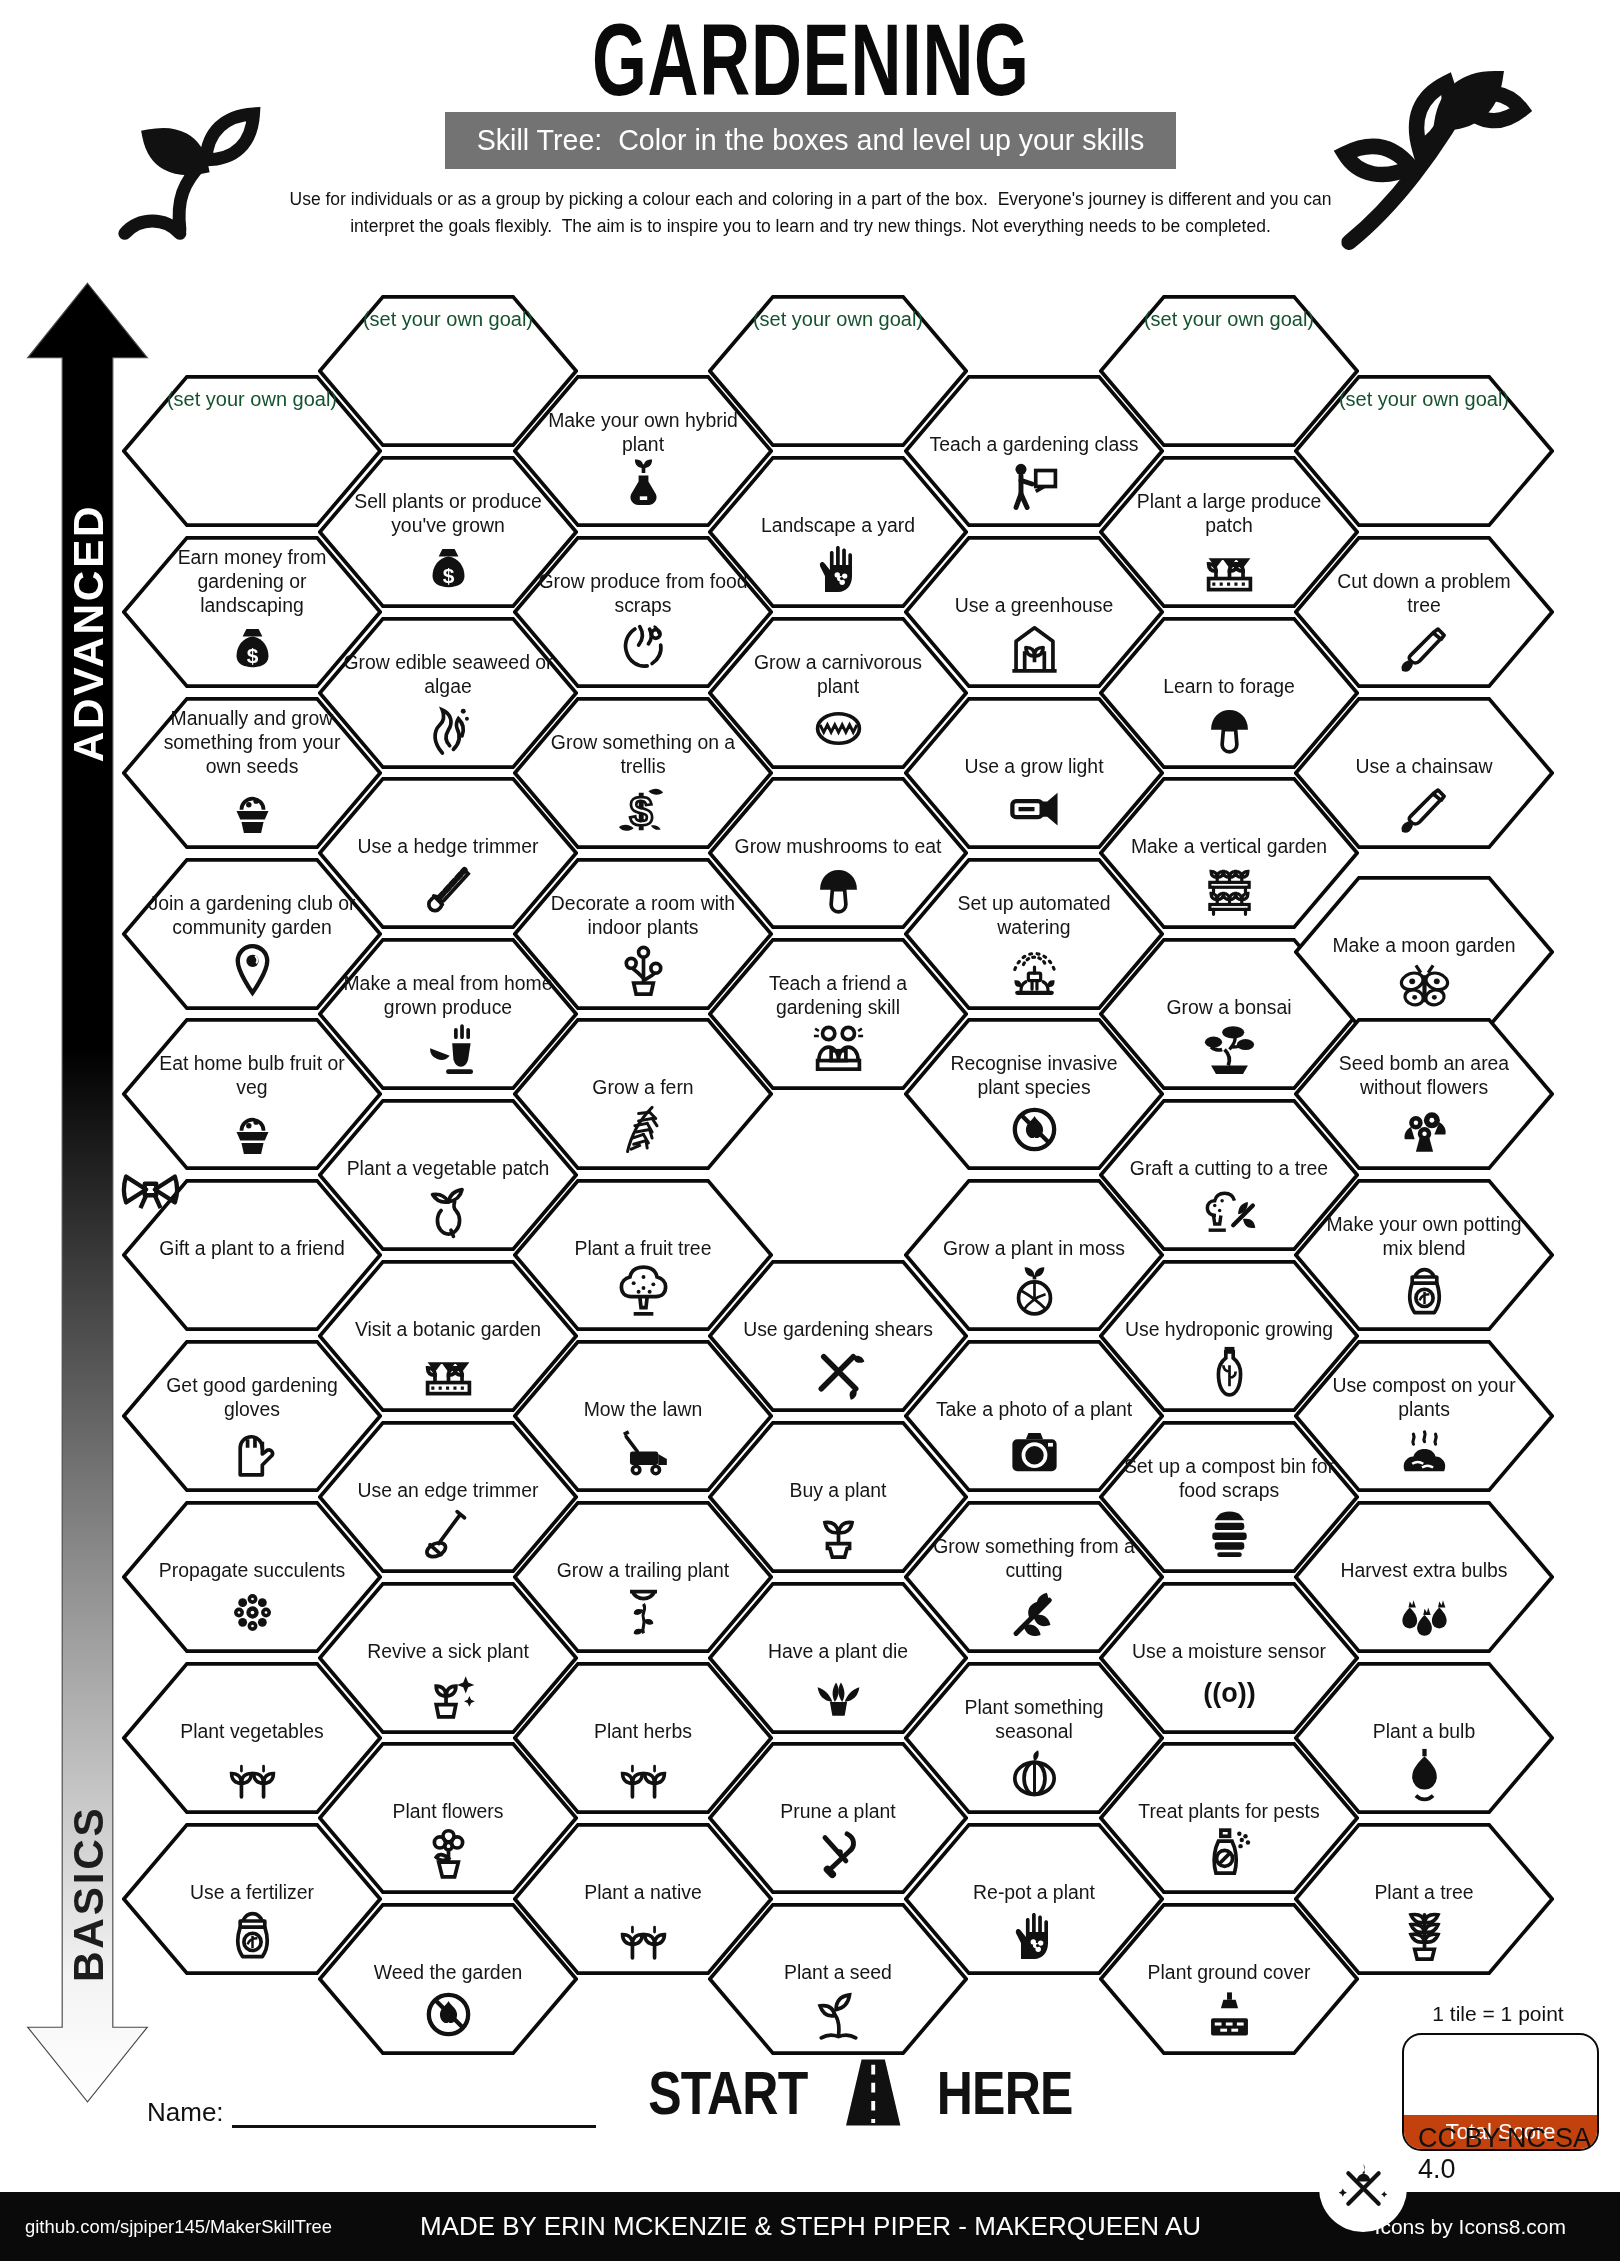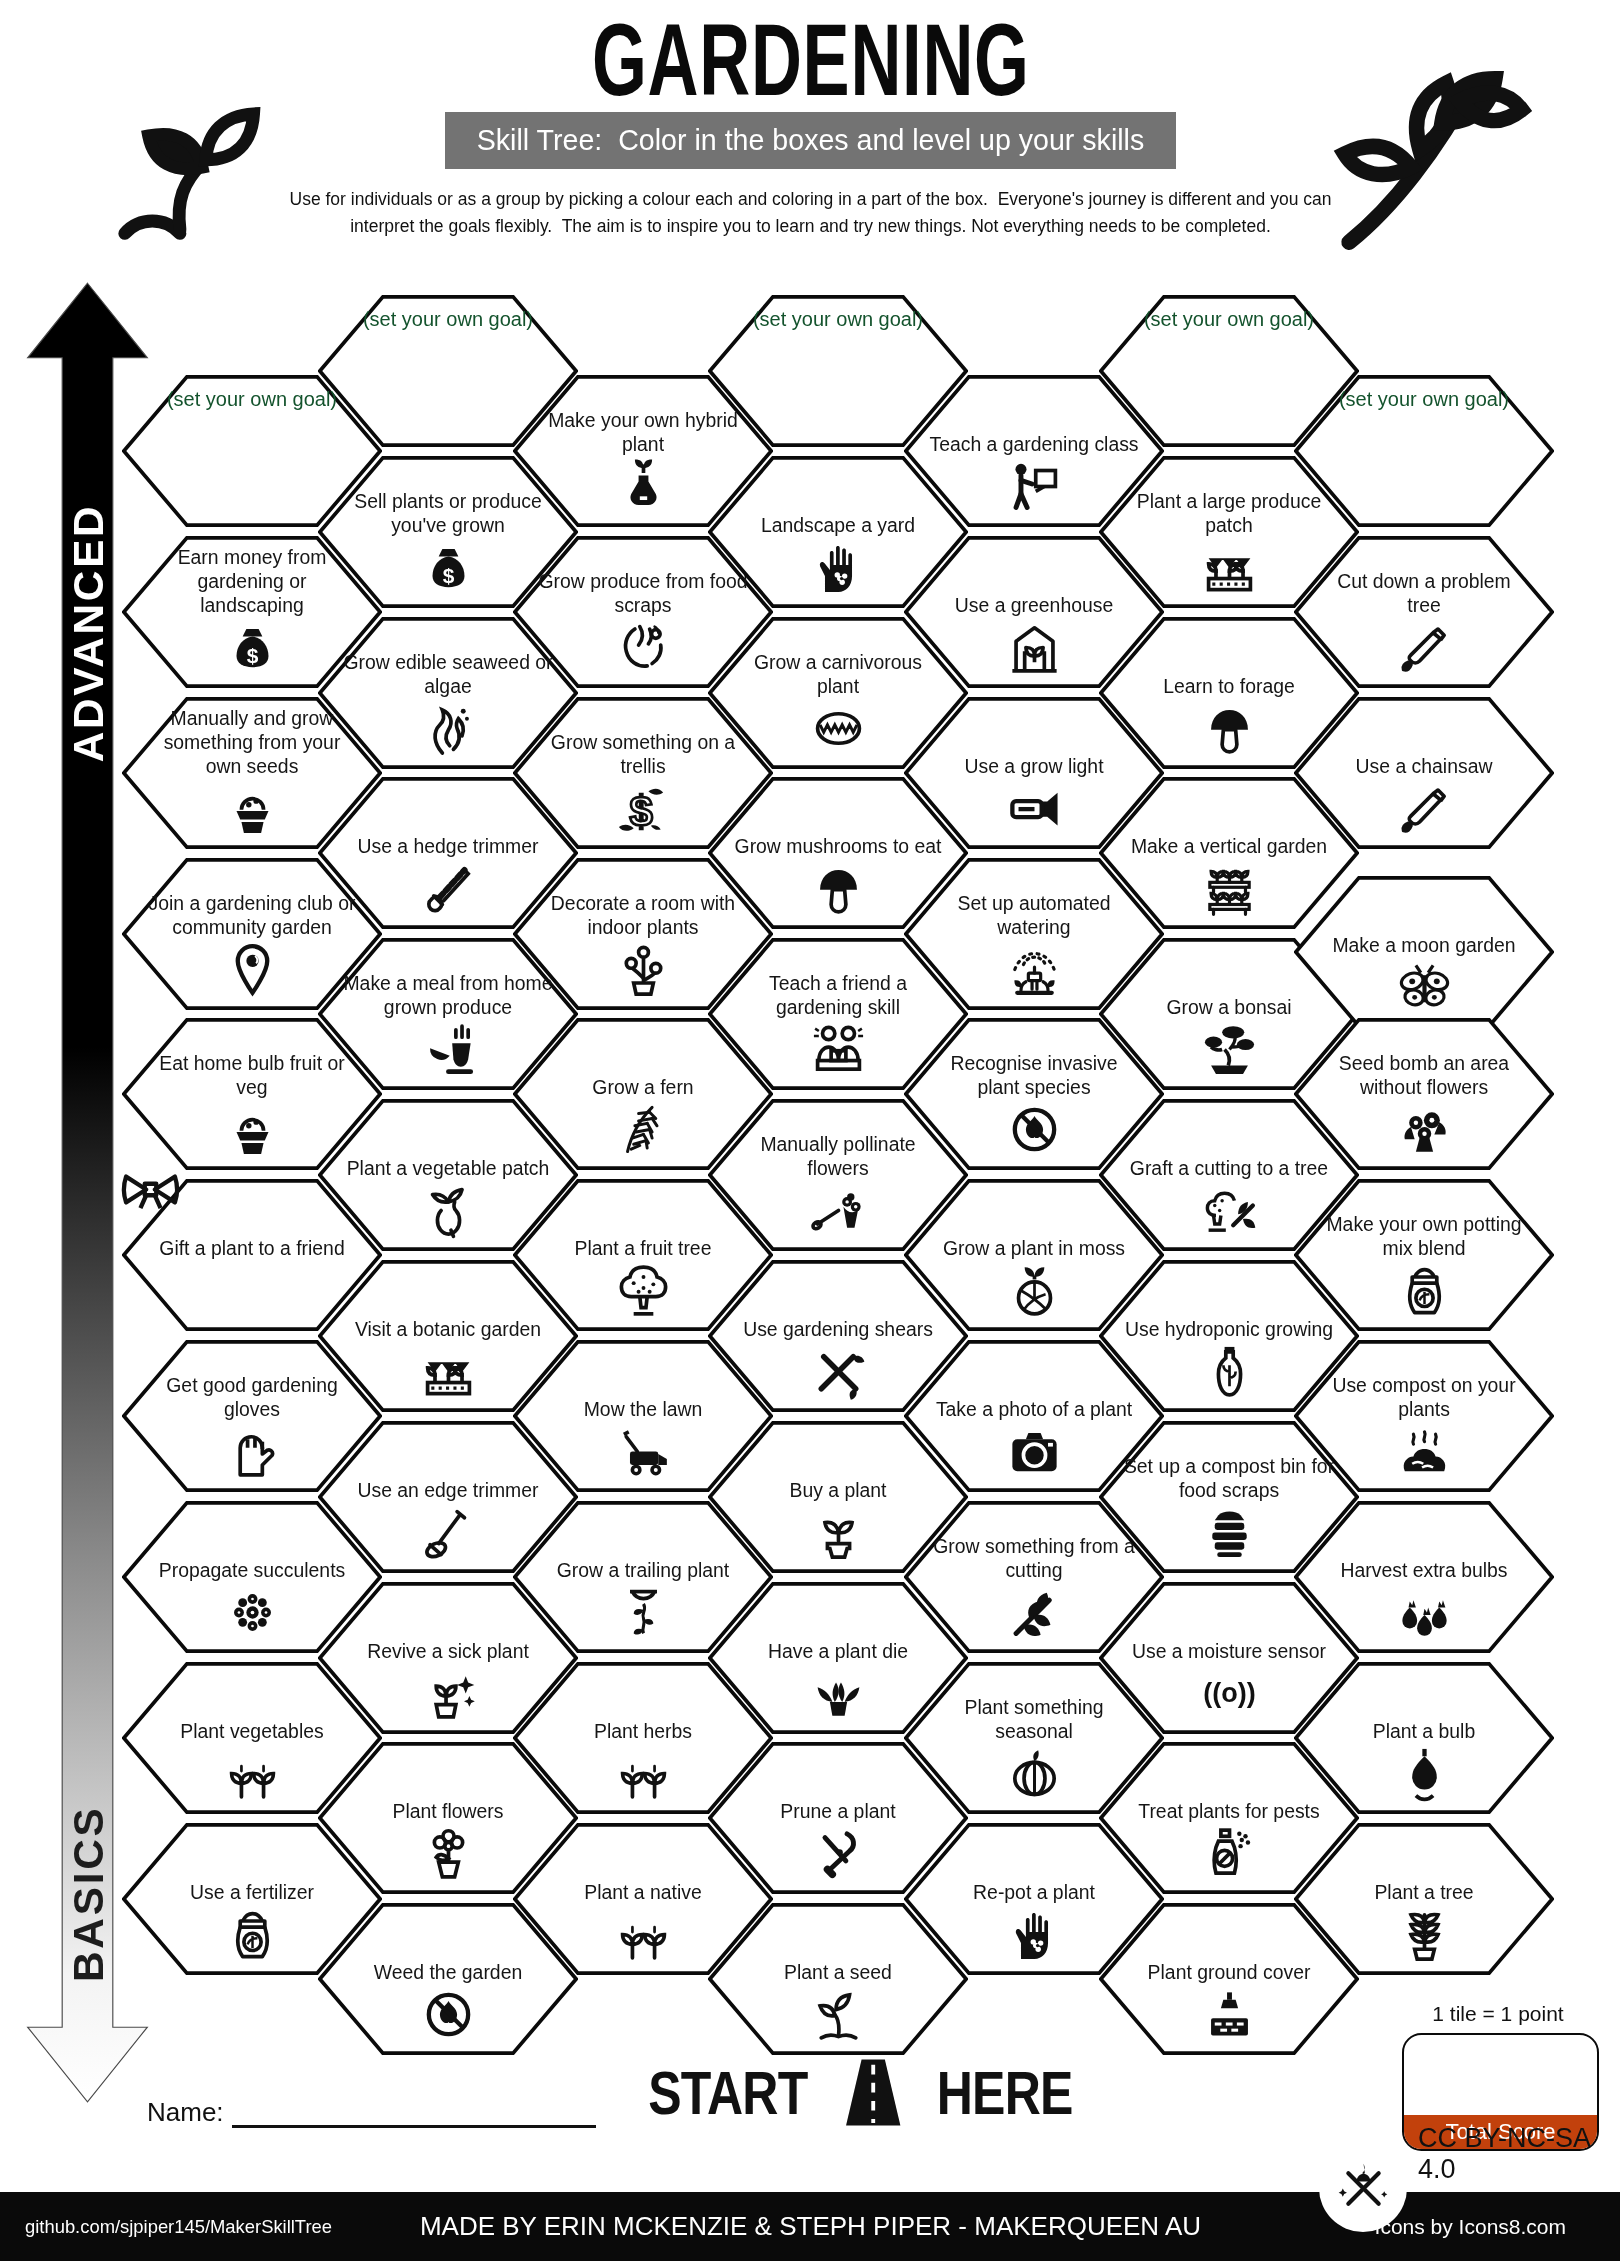--- a/index.html
+++ b/index.html
@@ -1031,31 +1031,20 @@
       <svg class="bg" viewBox="0 0 565 330" preserveAspectRatio="none">
         <polygon points="141,4 424,4 561,165 424,326 141,326 4,165" fill="#ffffff" stroke="#0a0a0a" stroke-width="8"></polygon>
       </svg>
       <div class="label">Teach a friend a gardening skill</div>
       <div class="icon">
         <svg viewBox="0 0 128 128" width="59" height="59">
           <use href="#friends"></use>
         </svg>
       </div>
     </div>
-    <div class="hex" style="left: 708px; top: 1099px;">
-      <svg class="bg" viewBox="0 0 565 330" preserveAspectRatio="none">
-        <polygon points="141,4 424,4 561,165 424,326 141,326 4,165" fill="#ffffff" stroke="#0a0a0a" stroke-width="8"></polygon>
-      </svg>
-      <div class="label">Manually pollinate flowers</div>
-      <div class="icon">
-        <svg viewBox="0 0 128 128" width="59" height="59">
-          <use href="#pollinate"></use>
-        </svg>
-      </div>
-    </div>
     <div class="hex" style="left: 708px; top: 1260px;">
       <svg class="bg" viewBox="0 0 565 330" preserveAspectRatio="none">
         <polygon points="141,4 424,4 561,165 424,326 141,326 4,165" fill="#ffffff" stroke="#0a0a0a" stroke-width="8"></polygon>
       </svg>
       <div class="label">Use gardening shears</div>
       <div class="icon">
         <svg viewBox="0 0 128 128" width="59" height="59">
           <use href="#shears"></use>
         </svg>
       </div>

